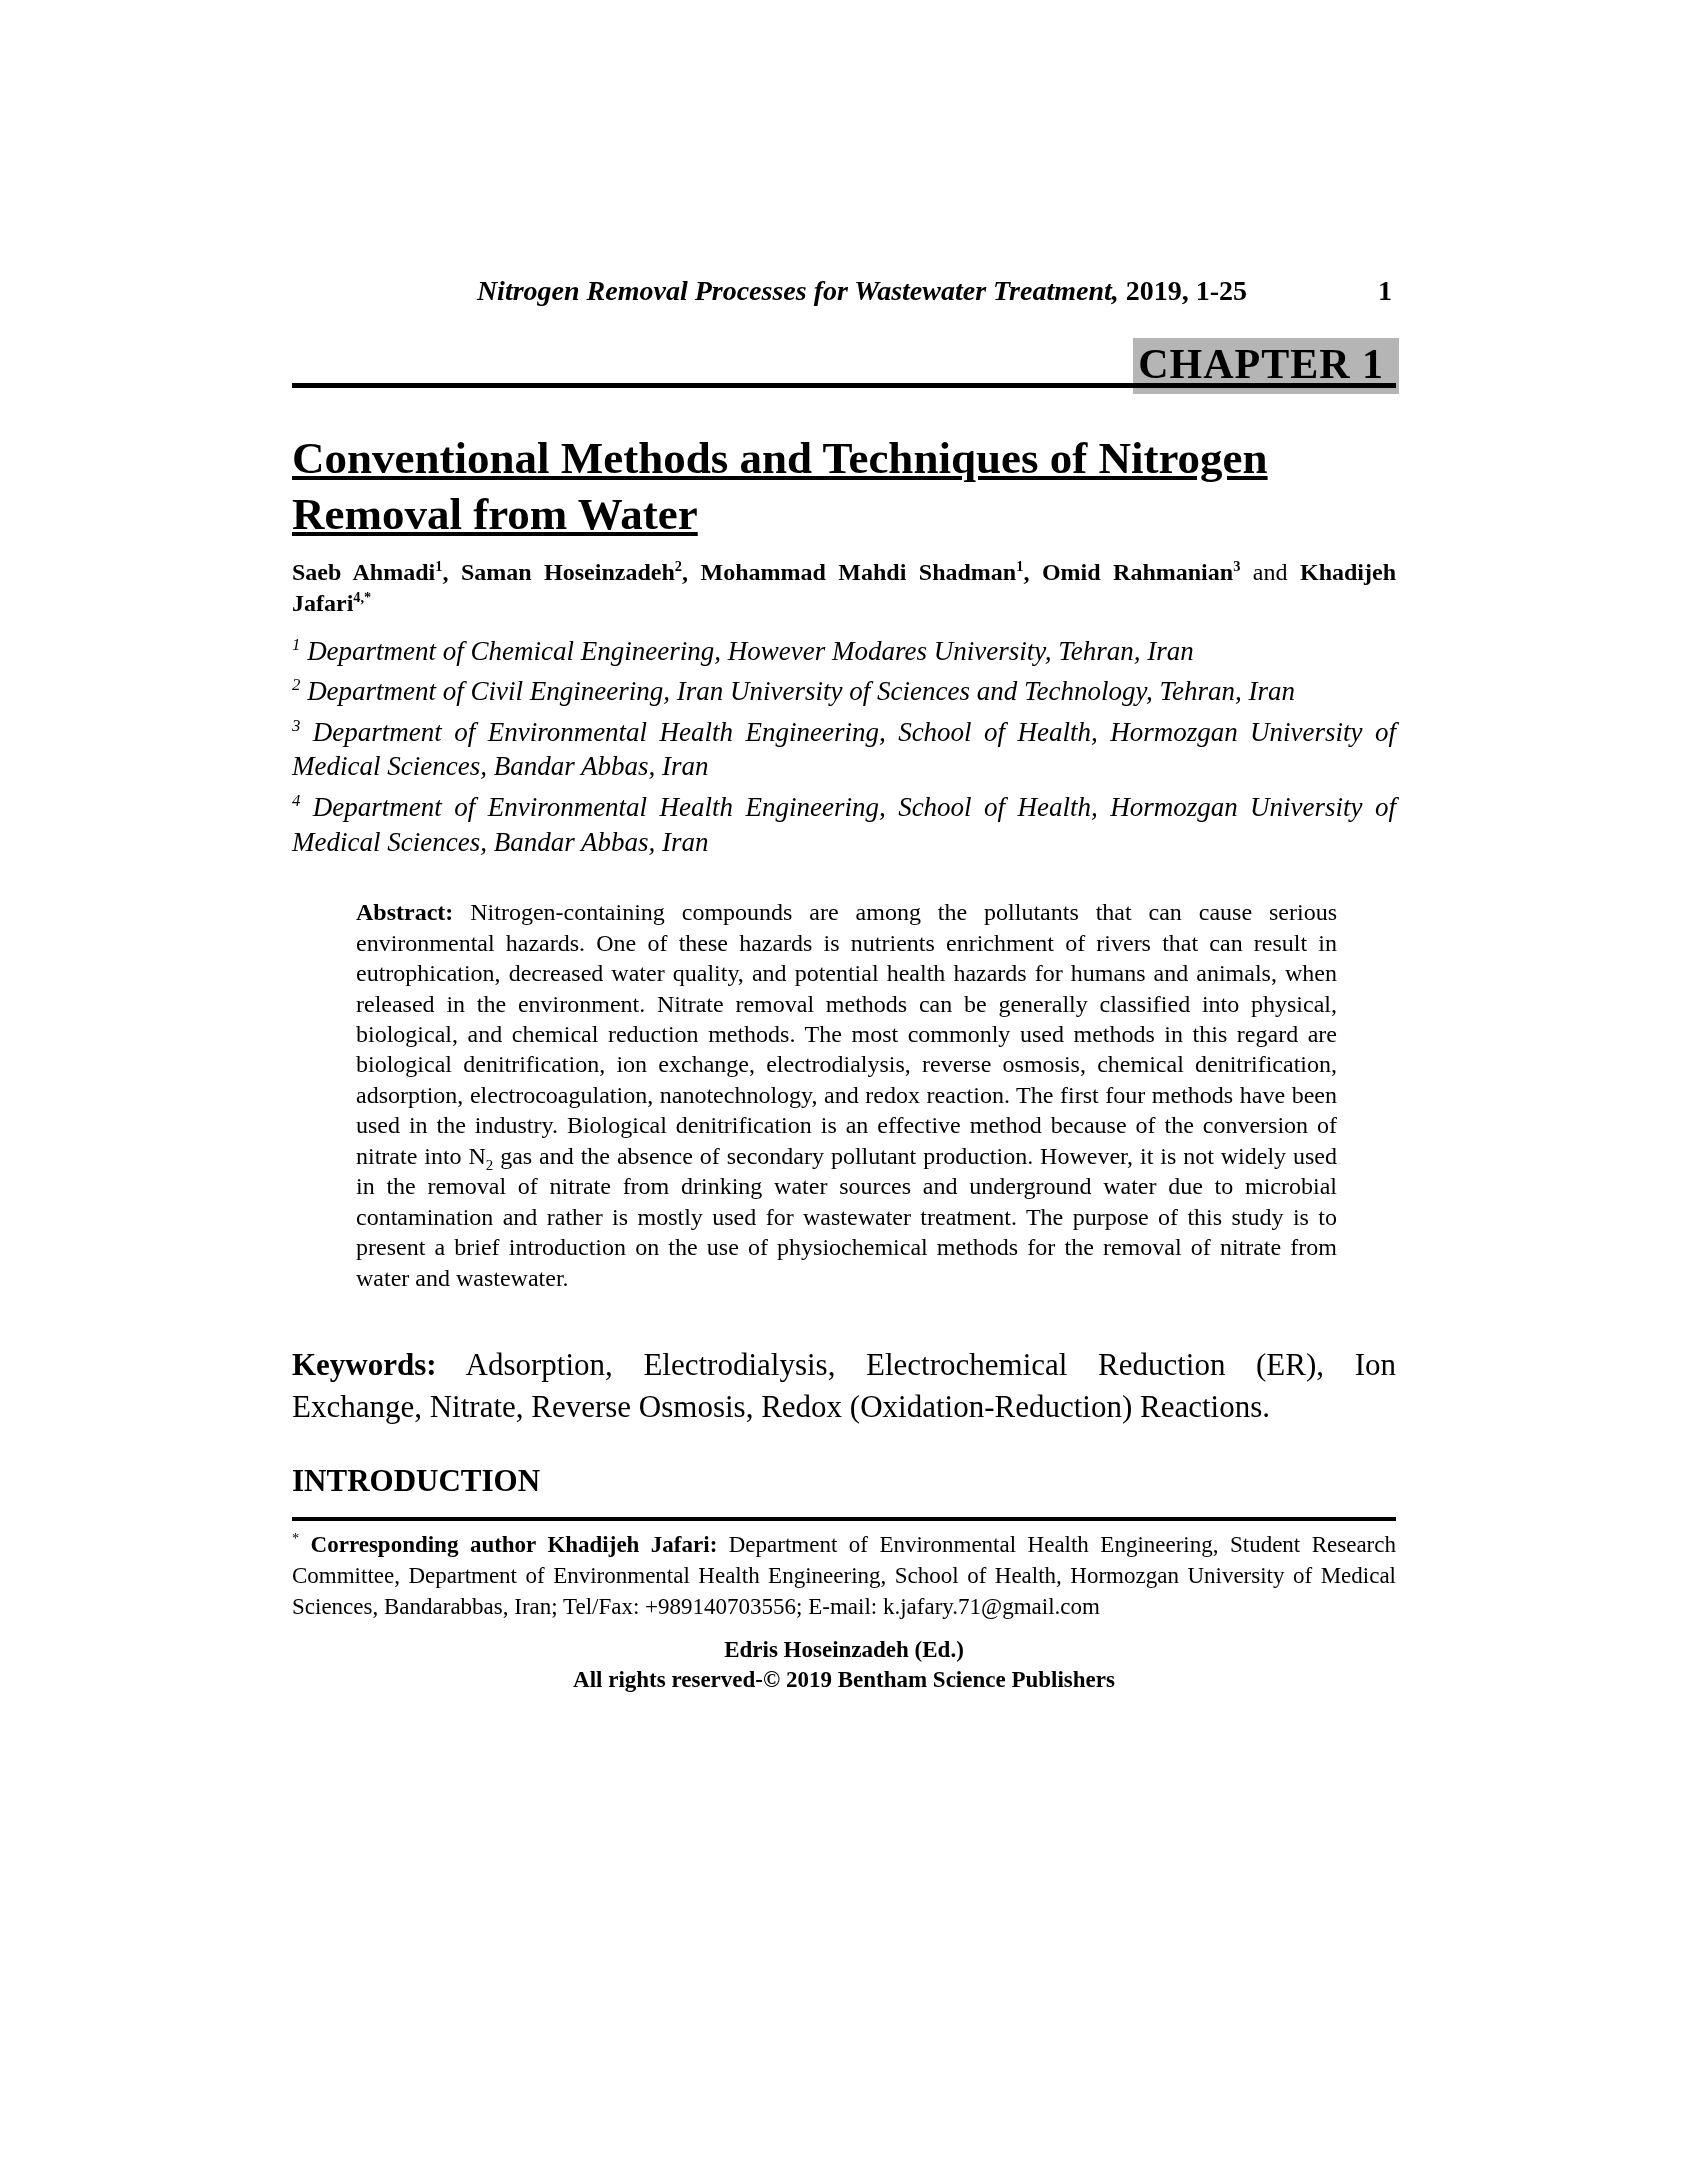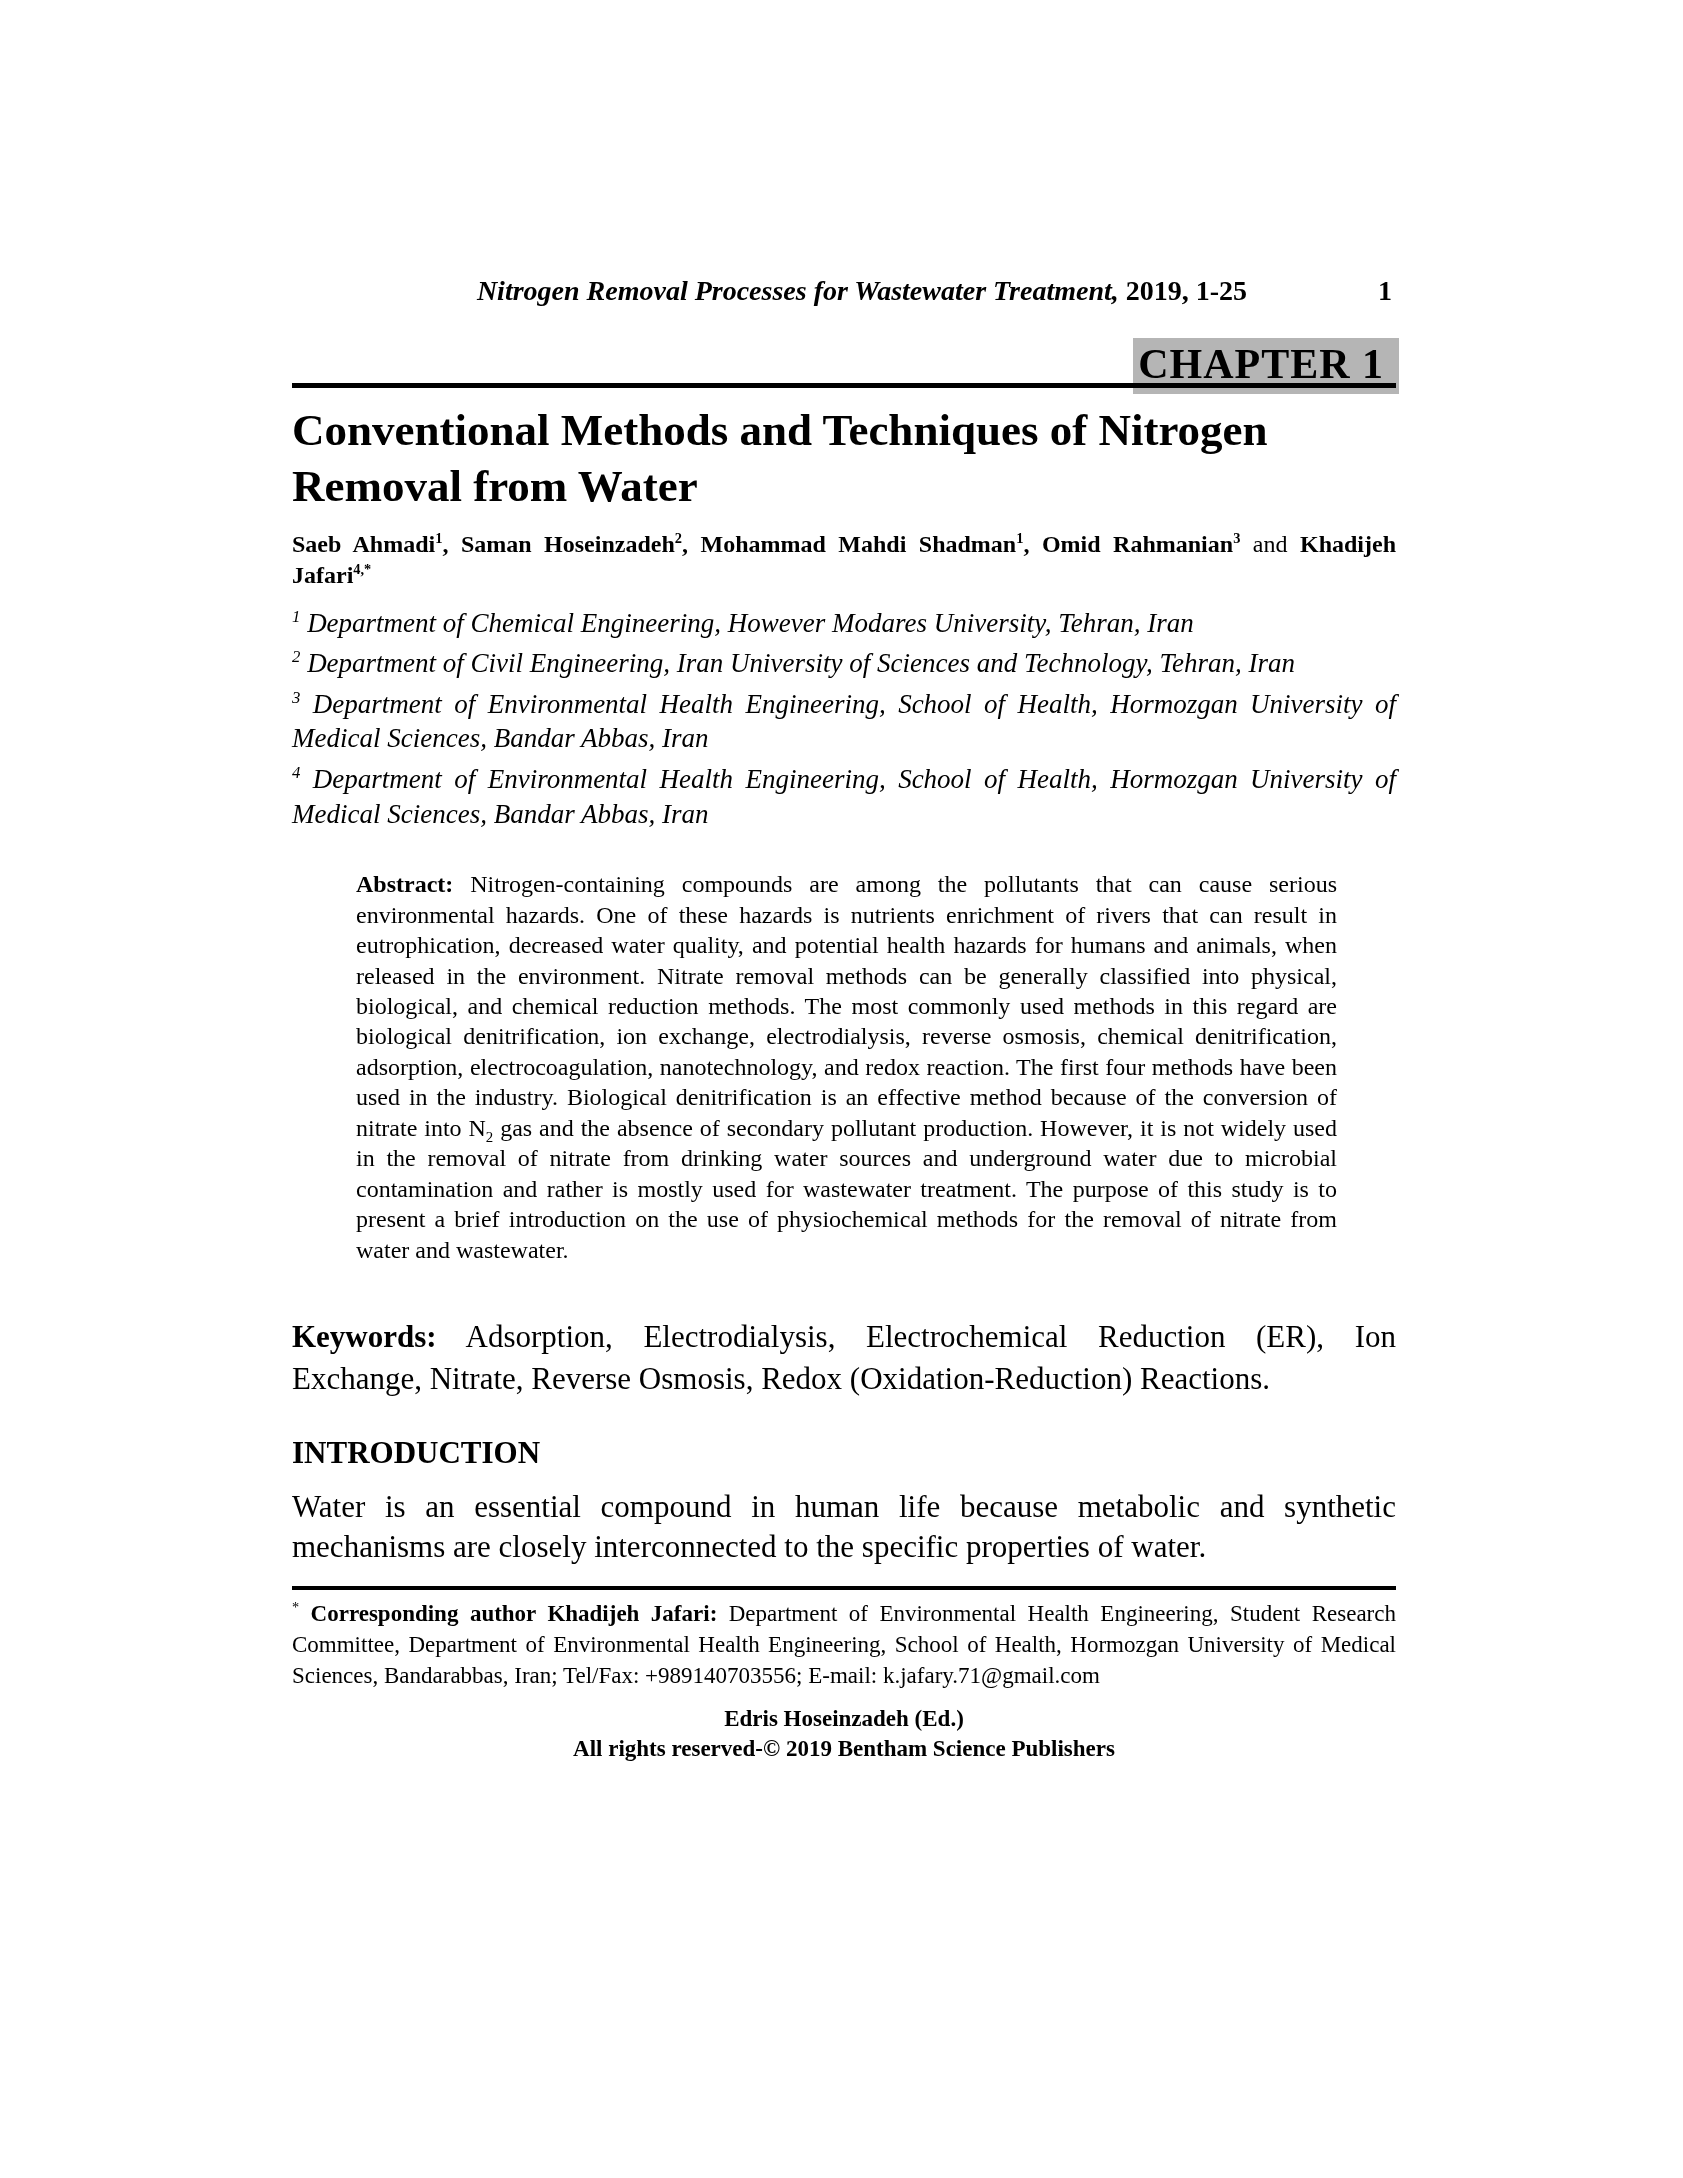--- a/index.html
+++ b/index.html
@@ -60,38 +60,37 @@
     <div class="header-row">
       <div class="journal-ref"><span class="ref-title">Nitrogen Removal Processes for Wastewater Treatment,</span><span class="ref-year"> 2019, 1-25</span></div>
       <div class="page-num">1</div>
     </div>
 
     <div class="banner">
       <div class="banner-rule"></div>
       <div class="chapter-box" id="chapter-box" style="background: rgb(181, 181, 181);">CHAPTER 1</div>
     </div>
 
-    <h1 class="article-title" style="margin:8px 0 0 0;">Conventional Methods and Techniques of Nitrogen Removal from Water</h1>
+    <h1 class="article-title" style="margin:36px 0 0 0;text-decoration:underline;">Conventional Methods and Techniques of Nitrogen Removal from Water</h1>
 
     <div class="authors"><span class="author"><b>Saeb Ahmadi</b><sup>1</sup><span class="sep">, </span></span><span class="author"><b>Saman Hoseinzadeh</b><sup>2</sup><span class="sep">, </span></span><span class="author"><b>Mohammad Mahdi Shadman</b><sup>1</sup><span class="sep">, </span></span><span class="author"><b>Omid Rahmanian</b><sup>3</sup><span class="sep sep-and"> and </span></span><span class="author"><b>Khadijeh Jafari</b><sup>4,*</sup></span></div>
 
     <div class="affiliations">
       <p class="affiliation"><sup>1</sup><span> Department of Chemical Engineering, However Modares University, Tehran, Iran</span></p>
       <p class="affiliation"><sup>2</sup><span> Department of Civil Engineering, Iran University of Sciences and Technology, Tehran, Iran</span></p>
       <p class="affiliation"><sup>3</sup><span> Department of Environmental Health Engineering, School of Health, Hormozgan University of Medical Sciences, Bandar Abbas, Iran</span></p>
       <p class="affiliation"><sup>4</sup><span> Department of Environmental Health Engineering, School of Health, Hormozgan University of Medical Sciences, Bandar Abbas, Iran</span></p>
     </div>
 
     <div class="abstract"><b>Abstract:</b><span> Nitrogen-containing compounds are among the pollutants that can cause serious environmental hazards. One of these hazards is nutrients enrichment of rivers that can result in eutrophication, decreased water quality, and potential health hazards for humans and animals, when released in the environment. Nitrate removal methods can be generally classified into physical, biological, and chemical reduction methods. The most commonly used methods in this regard are biological denitrification, ion exchange, electrodialysis, reverse osmosis, chemical denitrification, adsorption, electrocoagulation, nanotechnology, and redox reaction. The first four methods have been used in the industry. Biological denitrification is an effective method because of the conversion of nitrate into N</span><sub>2</sub><span> gas and the absence of secondary pollutant production. However, it is not widely used in the removal of nitrate from drinking water sources and underground water due to microbial contamination and rather is mostly used for wastewater treatment. The purpose of this study is to present a brief introduction on the use of physiochemical methods for the removal of nitrate from water and wastewater.</span></div>
 
     <div class="keywords"><b>Keywords:</b><span> Adsorption, Electrodialysis, Electrochemical Reduction (ER), Ion Exchange, Nitrate, Reverse Osmosis, Redox (Oxidation-Reduction) Reactions.</span></div>
 
     <div class="section-heading">INTRODUCTION</div>
 
-    <div class="body-paragraph">Water is an essential compound in human life because metabolic and synthetic mechanisms are closely interconnected to the specific properties of water.</div>
 
     <div class="footnote-rule"></div>
 
     <div class="footnote"><sup>*</sup><b> Corresponding author Khadijeh Jafari:</b><span> Department of Environmental Health Engineering, Student Research Committee, Department of Environmental Health Engineering, School of Health, Hormozgan University of Medical Sciences, Bandarabbas, Iran; Tel/Fax: +989140703556; E-mail: k.jafary.71@gmail.com</span></div>
 
     <div class="page-footer">
       <div>Edris Hoseinzadeh (Ed.)</div>
       <div>All rights reserved-© 2019 Bentham Science Publishers</div>
     </div>
 

